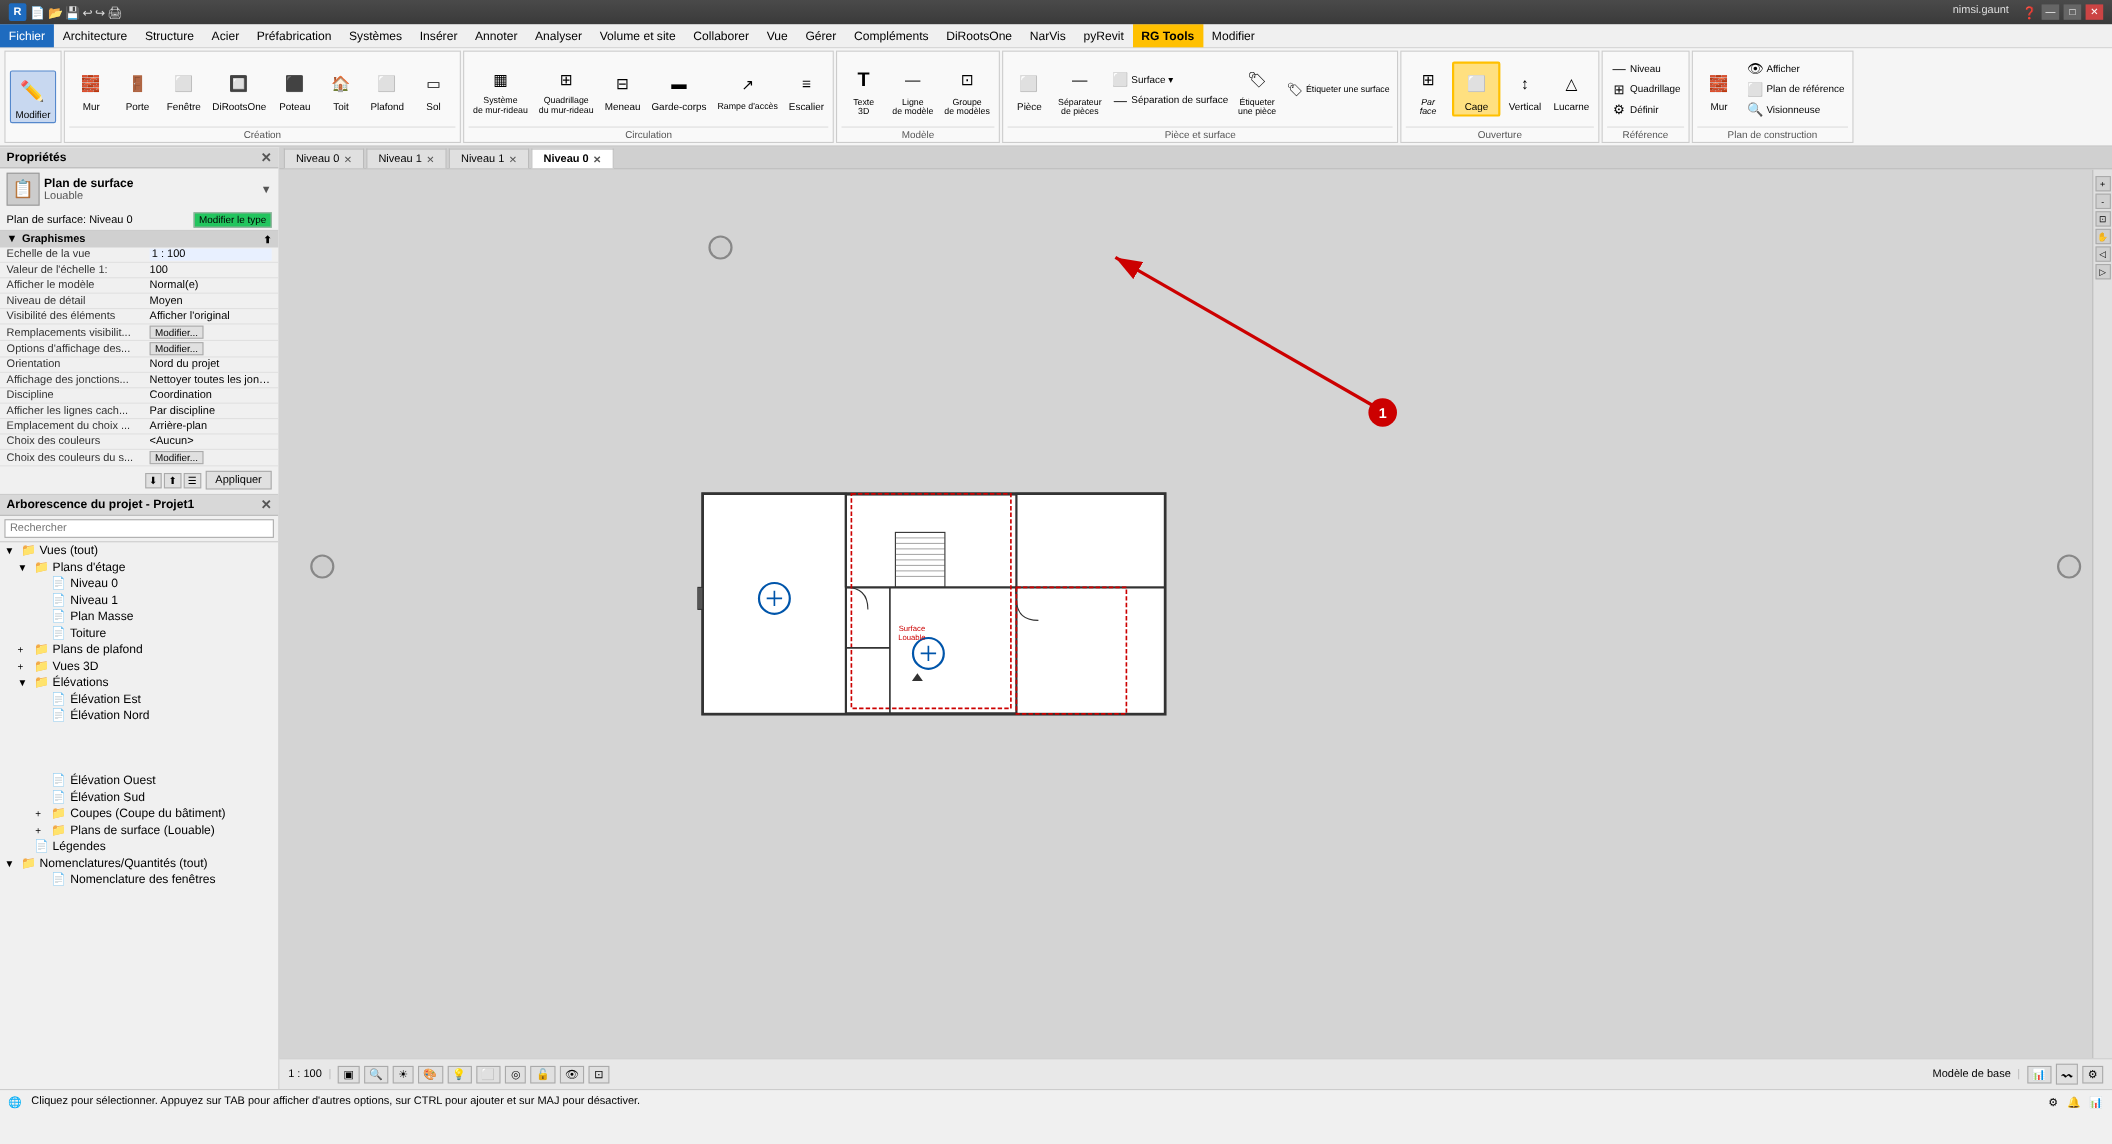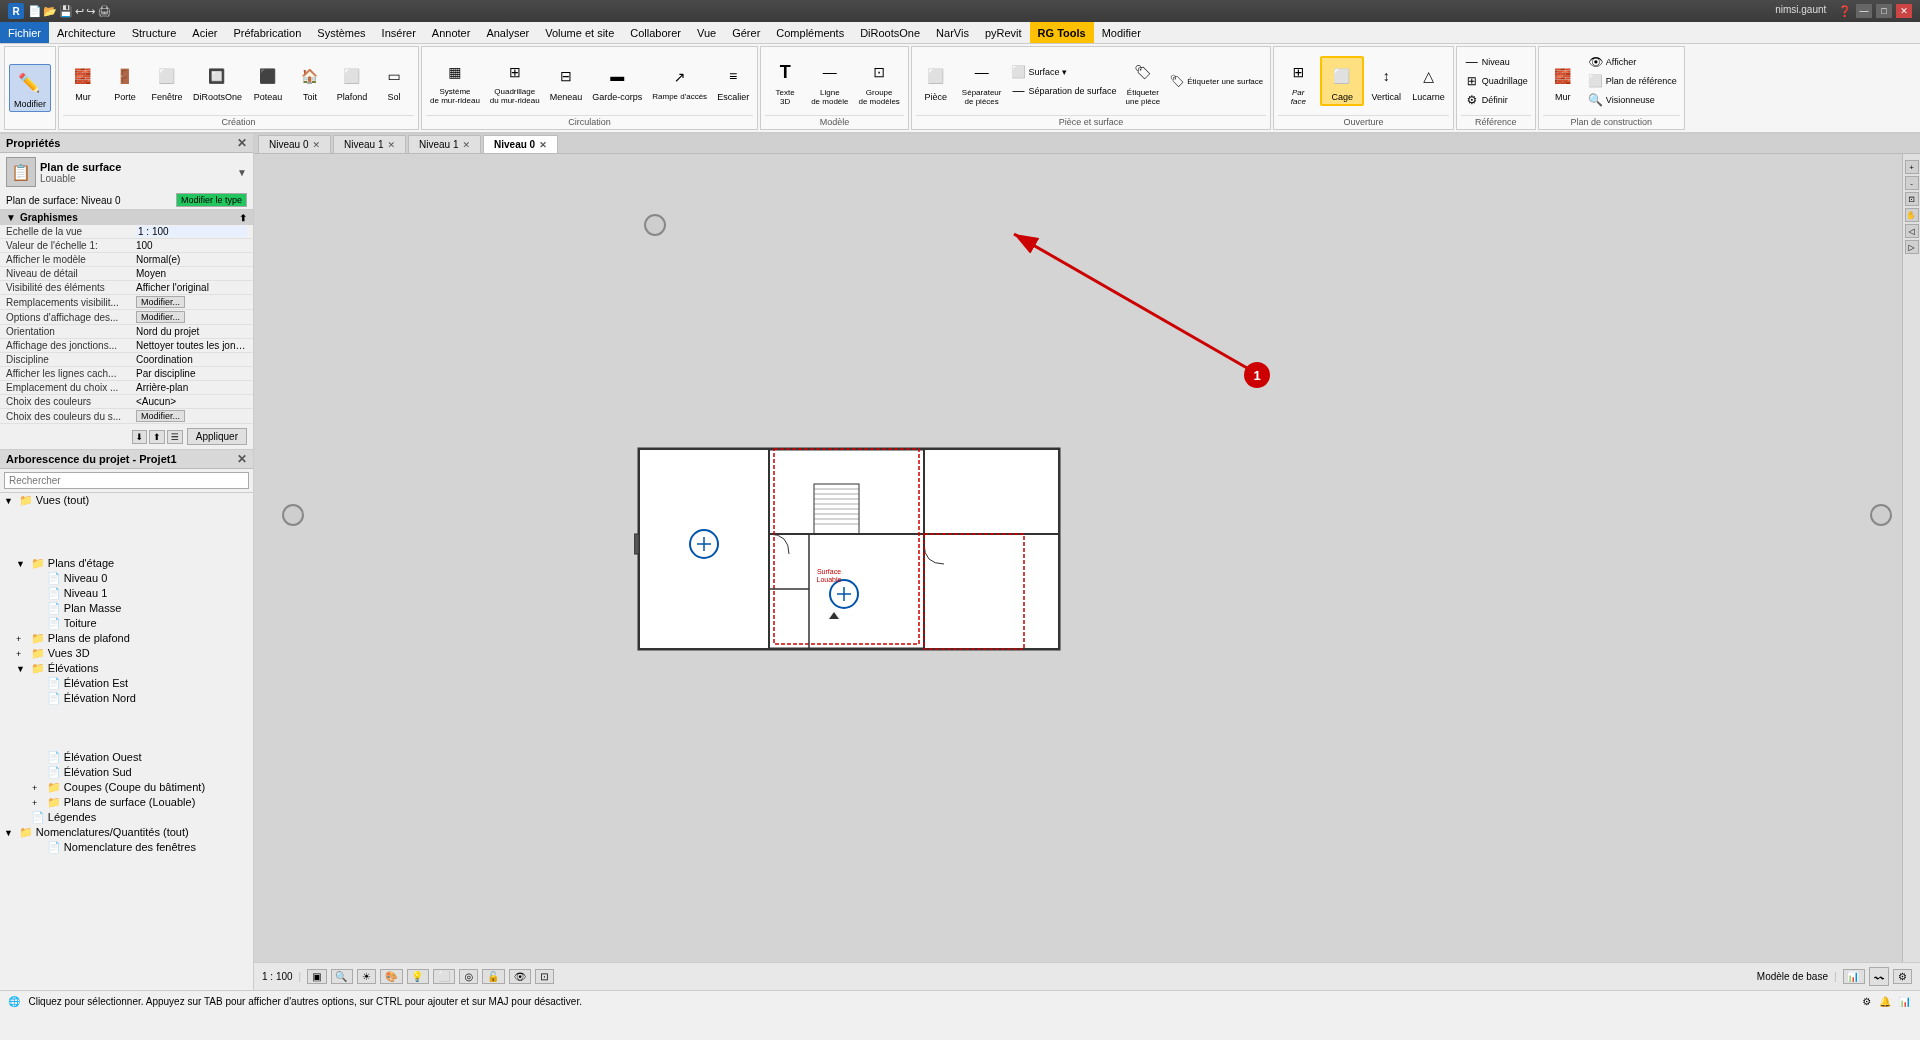--- a/index.html
+++ b/index.html
@@ -667,21 +667,21 @@
         <input type="text" placeholder="Rechercher" style="">
       </div>
       <div id="browser-tree">
 
         <div class="tree-item" style="padding-left:4px;">
           <span class="tree-toggle">▼</span>
           <span>📁</span>
           <span>Vues (tout)</span>
         </div>
 
-        <div class="tree-item" style="padding-left:16px;margin-top:48px;">
+        <div class="tree-item" style="padding-left:16px;">
           <span class="tree-toggle">▼</span>
           <span>📁</span>
           <span>Plans d'étage</span>
         </div>
         <div class="tree-item" style="padding-left:32px;">
           <span class="tree-toggle" style="visibility:hidden;">▷</span>
           <span>📄</span>
           <span>Niveau 0</span>
         </div>
         <div class="tree-item" style="padding-left:32px;">

